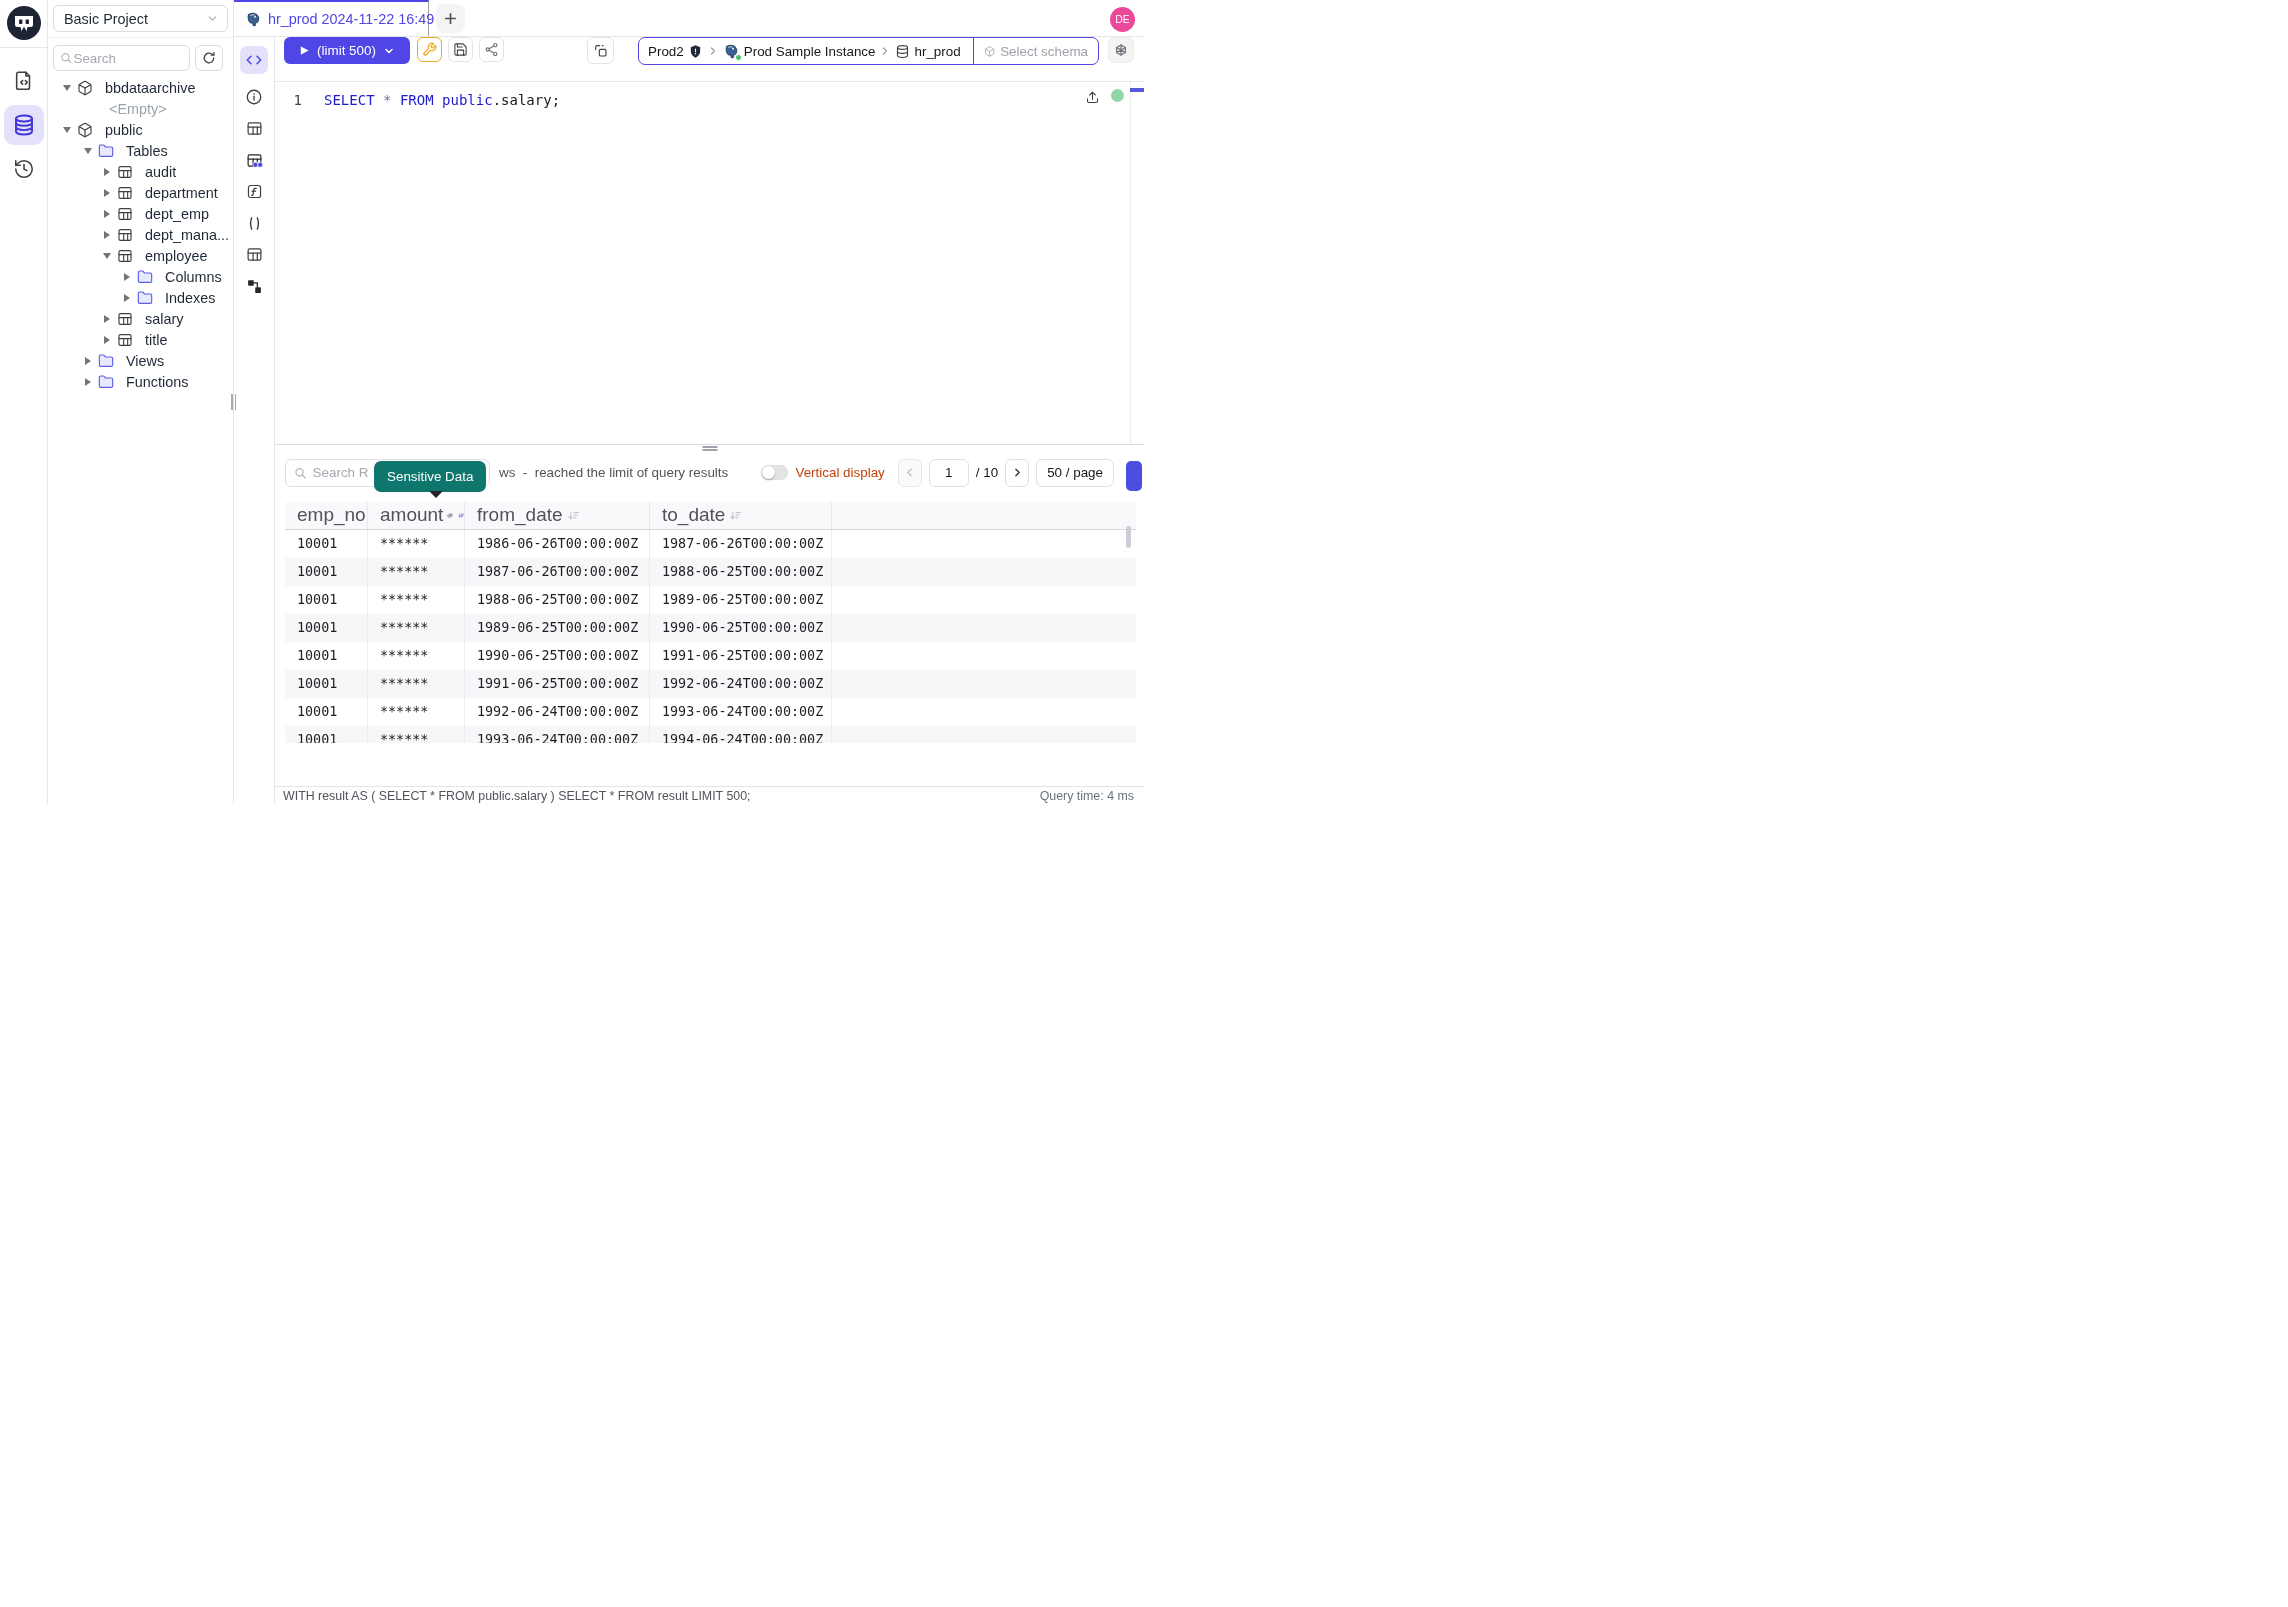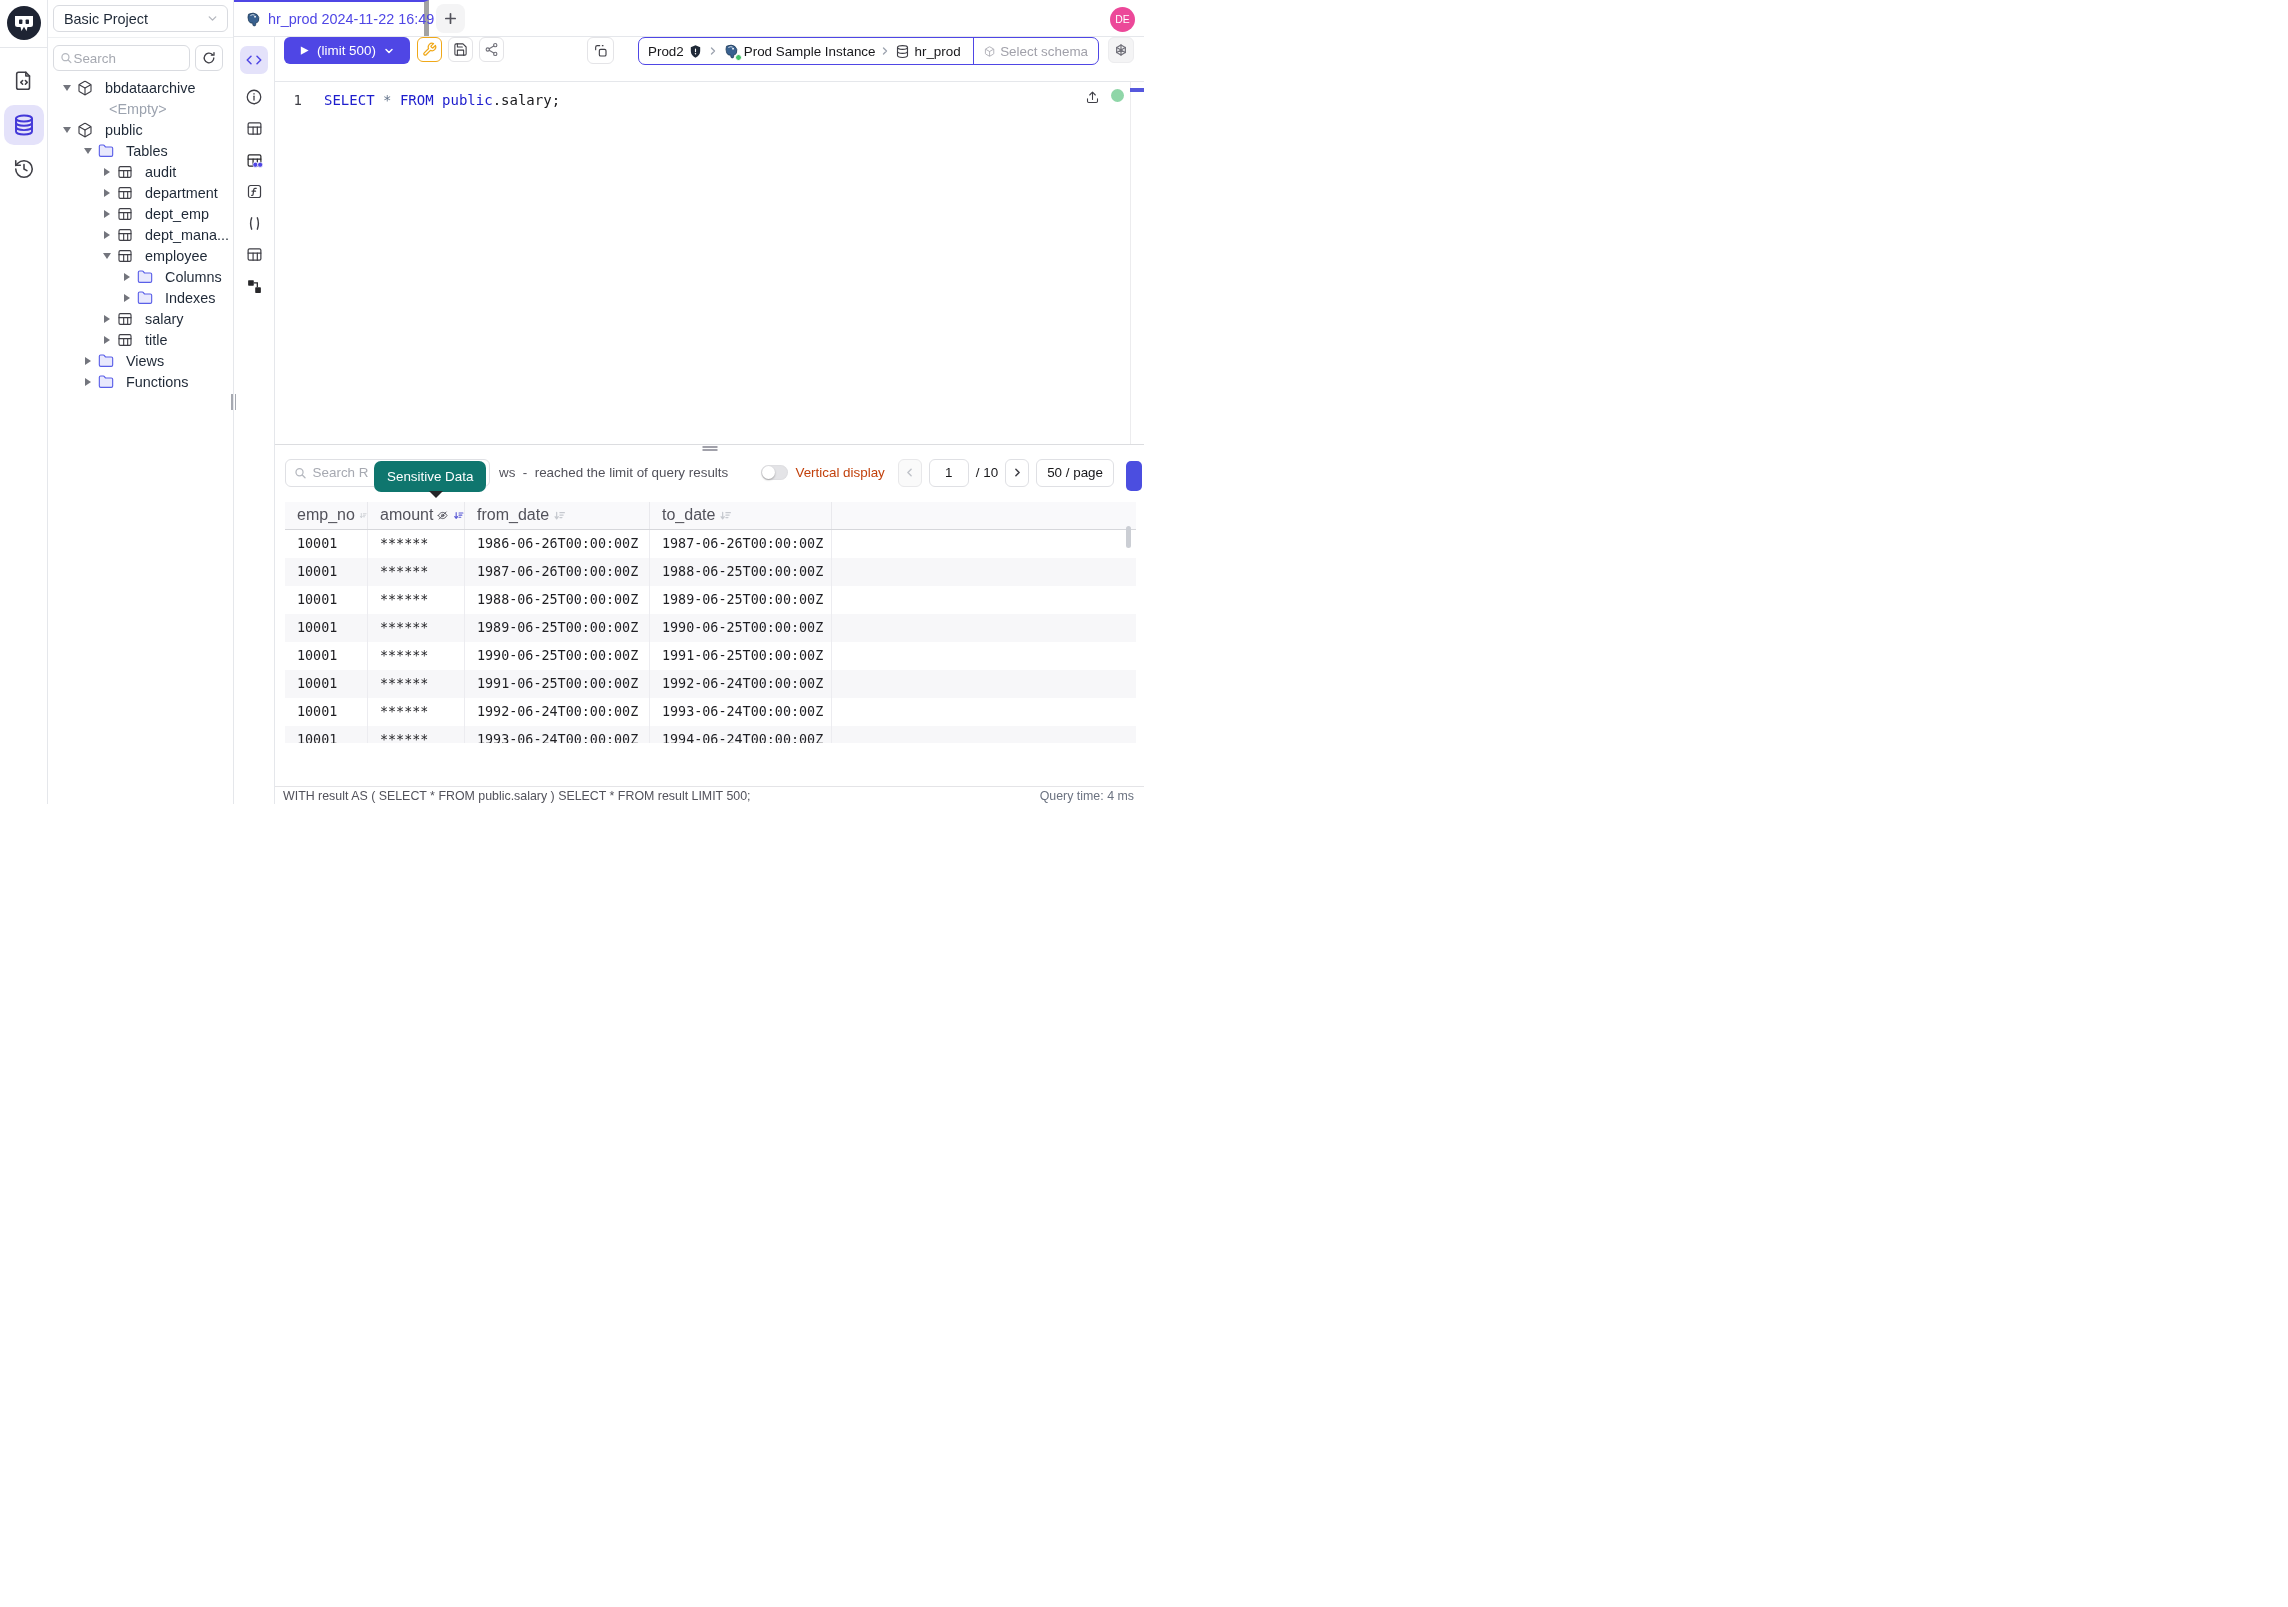--- a/index.html
+++ b/index.html
@@ -35,21 +35,21 @@
   .muted{color:#9ca3af}
   .car{width:13px;display:flex;justify-content:center;flex:0 0 13px}
   .car-d{width:0;height:0;border-left:4.5px solid transparent;border-right:4.5px solid transparent;border-top:6px solid #73757d}
   .car-r{width:0;height:0;border-top:4.5px solid transparent;border-bottom:4.5px solid transparent;border-left:6px solid #73757d}
   .handle{position:absolute;right:-4px;top:394px;width:7px;height:16px;display:flex;gap:2px;justify-content:center;z-index:5}
   .handle i{width:1.5px;height:16px;background:#a6a9b1;display:block}
 
   
   .main{flex:1;display:flex;flex-direction:column;min-width:0;position:relative}
   .tabbar{height:37px;border-bottom:1px solid #e5e7eb;display:flex;align-items:stretch;position:relative;flex:0 0 37px}
-  .tab{width:195px;border-top:2.5px solid #4f46e5;border-right:5px solid #a3a3a3;background:#fff;display:flex;align-items:center;padding:0 8px 0 11px;gap:6px;cursor:pointer}
+  .tab{width:195px;border-top:2.5px solid #4f46e5;border-right:1px solid #a3a3a3;background:#fff;display:flex;align-items:center;padding:0 8px 0 11px;gap:6px;cursor:pointer}
   .tab .t{font-size:14.4px;color:#4f46e5;font-weight:500;white-space:nowrap}
   .dot{width:8px;height:8px;border-radius:50%;background:#9ca3af;margin-left:10px}
   .newtab{width:29px;height:29px;margin:4px 0 0 7px;border-radius:8px;background:#f4f4f5;display:flex;align-items:center;justify-content:center;cursor:pointer}
   .avatar{position:absolute;right:9px;top:7px;width:25px;height:25px;border-radius:50%;background:#ec4899;color:#fff;font-size:10.4px;font-weight:normal;display:flex;align-items:center;justify-content:center;cursor:pointer}
 
   .content{flex:1;display:flex;min-height:0}
   .strip{width:41px;flex:0 0 41px;border-right:1px solid #e5e7eb;display:flex;flex-direction:column;align-items:center;padding-top:9px}
   .strip-btn{width:28px;height:28px;border-radius:7px;display:flex;align-items:center;justify-content:center;cursor:pointer;margin-bottom:3.5px}
   .strip-btn.active{background:#e4e2fa;margin-bottom:9px}
 
@@ -98,21 +98,21 @@
   .pbtn.disabled{background:#fafafa;border-color:#e8e8ea}
   .pinput{width:40px;height:28px;border:1px solid #dfe0e4;border-radius:6px;text-align:center;font-size:13.4px;color:#18181b;outline:0;font-family:"Liberation Sans",sans-serif}
   .ptotal{font-size:13.4px;color:#18181b;white-space:pre}
   .psize{height:28px;border:1px solid #dfe0e4;border-radius:6px;background:#fff;display:flex;align-items:center;justify-content:center;font-size:13.4px;color:#18181b;padding:0 10px;cursor:pointer;white-space:pre}
   .bluebar{position:absolute;right:2px;top:10px;width:16px;height:30px;border-radius:5px;background:#4b4ee0;cursor:pointer}
   .tooltip{position:absolute;left:99px;top:10px;height:31px;background:#0f766e;border-radius:7px;color:#fff;font-size:13.4px;font-weight:500;display:flex;align-items:center;padding:0 13px;z-index:10;white-space:nowrap}
   .tooltip:after{content:"";position:absolute;left:55px;bottom:-6px;border-left:7px solid transparent;border-right:7px solid transparent;border-top:7px solid #252528}
 
   .rtable{margin-left:10px;width:851px;margin-top:7px;font-family:"DejaVu Sans Mono",monospace}
   .hrow{display:flex;height:28px;background:#f9f9fb;border-bottom:1px solid #d6d7db;font-family:"Liberation Sans",sans-serif}
-  .hcell{display:flex;align-items:center;padding-left:12px;font-size:16px;color:#52525b;border-right:1px solid #e9e9ed;gap:4px}
+  .hcell{display:flex;align-items:center;padding-left:12px;font-size:19px;color:#52525b;border-right:1px solid #e9e9ed;gap:4px}
   .hcell:last-child{border-right:none}
   .drow{display:flex;height:28px}
   .drow.partial{height:17px;overflow:hidden;flex:0 0 17px}
   .drow.alt{background:#f7f7f9}
   .dcell{display:flex;align-items:center;padding-left:12px;font-size:13.4px;color:#1f1f23;border-right:1px solid #ececf0;height:28px}
   .dcell:last-child{border-right:none}
   .c0{width:83px;flex:0 0 83px}.c1{width:97px;flex:0 0 97px}.c2{width:185px;flex:0 0 185px}.c3{width:182px;flex:0 0 182px}.c4{flex:1}
   .vthumb{position:absolute;right:13px;top:75px;width:5px;height:22px;border-radius:3px;background:#cbced4}
 
   .statusbar{margin-top:auto;height:18px;flex:0 0 18px;border-top:1px solid #e4e4e7;display:flex;align-items:center;padding:0 10px 0 8px;font-size:12.4px;color:#52525b;background:#fff}

